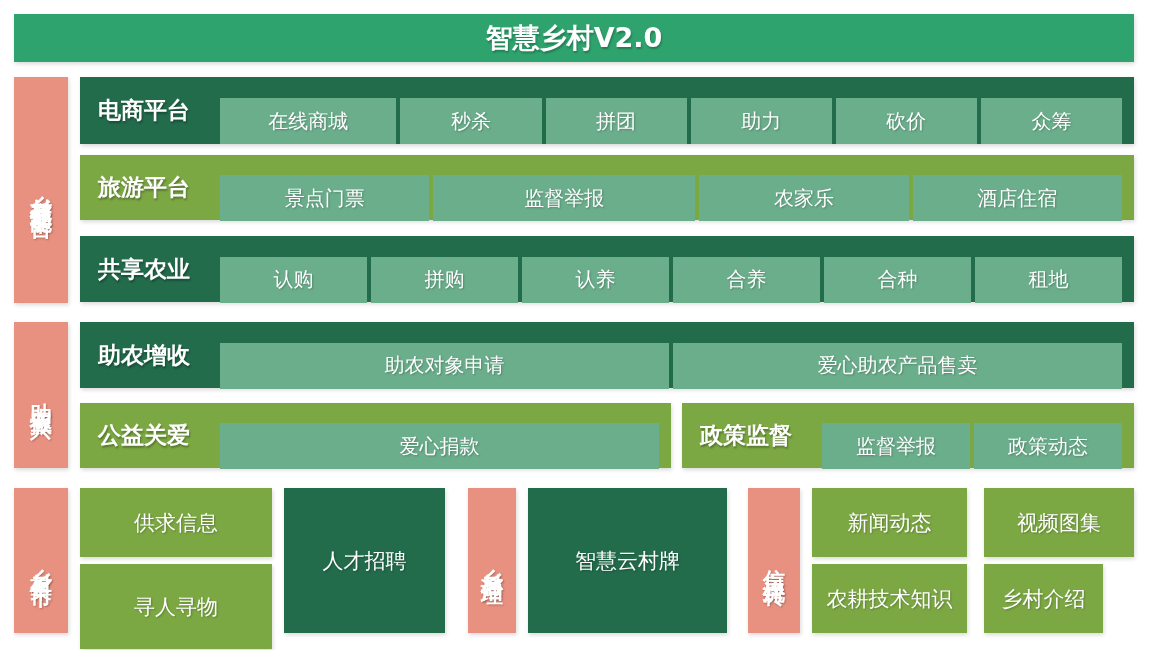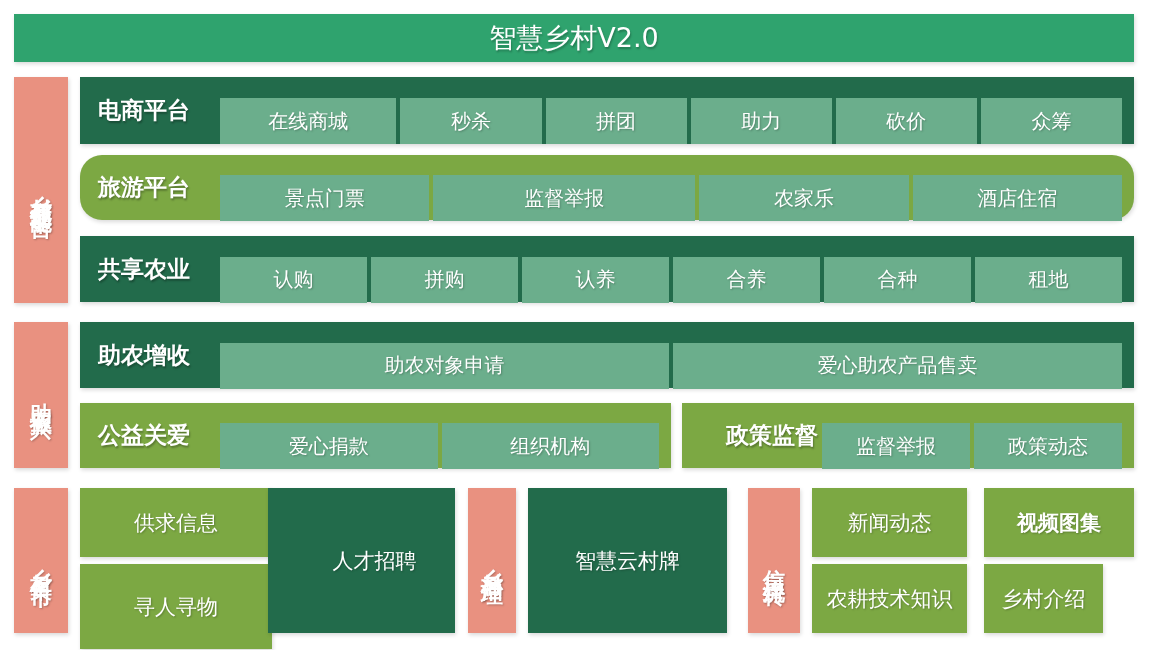--- a/index.html
+++ b/index.html
@@ -12,21 +12,21 @@
   }
   html,body{margin:0;padding:0;background:#fff;}
   .canvas{
     position:relative;width:1156px;height:650px;background:#ffffff;
     font-family:"DejaVu Sans","Liberation Sans",sans-serif;overflow:hidden;
   }
   .banner{
     position:absolute;left:14px;top:14px;width:1120px;height:48px;
     background:var(--banner);color:var(--text);
     display:flex;align-items:center;justify-content:center;
-    font-size:27px;font-weight:normal;
+    font-size:27px;font-weight:bold;
     text-shadow:1px 2px 2px rgba(0,0,0,0.25);
     box-shadow:1px 2px 4px rgba(0,0,0,0.15);
   }
   .vlabel{
     position:absolute;background:var(--salmon);color:var(--text);
     display:flex;align-items:center;justify-content:center;
     writing-mode:vertical-rl;text-orientation:upright;
     font-size:22px;font-weight:bold;letter-spacing:5px;
     text-shadow:1px 1px 2px rgba(0,0,0,0.25);
     box-shadow:1px 2px 4px rgba(0,0,0,0.15);
@@ -72,21 +72,21 @@
   <div class="row bg-dark" style="top:77px;height:67px;">
     <div class="row-label">电商平台</div>
     <div class="chip wide">在线商城</div>
     <div class="chip">秒杀</div>
     <div class="chip">拼团</div>
     <div class="chip">助力</div>
     <div class="chip">砍价</div>
     <div class="chip">众筹</div>
   </div>
 
-  <div class="row bg-olive" style="top:155px;height:65px;border-radius:22px;">
+  <div class="row bg-olive" style="top:155px;height:65px;">
     <div class="row-label">旅游平台</div>
     <div class="chip">景点门票</div>
     <div class="chip wide">监督举报</div>
     <div class="chip">农家乐</div>
     <div class="chip">酒店住宿</div>
   </div>
 
   <div class="row bg-dark" style="top:236px;height:66px;">
     <div class="row-label">共享农业</div>
     <div class="chip">认购</div>
@@ -99,39 +99,38 @@
 
   <div class="row bg-dark" style="top:322px;height:66px;">
     <div class="row-label">助农增收</div>
     <div class="chip">助农对象申请</div>
     <div class="chip">爱心助农产品售卖</div>
   </div>
 
   <div class="row bg-olive" style="left:80px;top:403px;width:591px;height:65px;">
     <div class="row-label">公益关爱</div>
     <div class="chip">爱心捐款</div>
-    <div class="chip">组织机构</div>
   </div>
 
-  <div class="row bg-olive" style="left:682px;top:403px;width:452px;height:65px;text-align:right;">
+  <div class="row bg-olive" style="left:682px;top:403px;width:452px;height:65px;">
     <div class="row-label">政策监督</div>
     <div class="chip">监督举报</div>
     <div class="chip">政策动态</div>
   </div>
 
   <div class="vlabel" style="left:14px;top:488px;width:54px;height:145px;">乡村集市</div>
 
   <div class="tile bg-olive" style="left:80px;top:488px;width:192px;height:69px;">供求信息</div>
   <div class="tile bg-olive" style="left:80px;top:564px;width:192px;height:85px;">寻人寻物</div>
-  <div class="tile bg-dark" style="left:268px;top:488px;width:161px;height:145px;padding-left:26px;">人才招聘</div>
+  <div class="tile bg-dark" style="left:284px;top:488px;width:161px;height:145px;">人才招聘</div>
 
   <div class="vlabel" style="left:468px;top:488px;width:48px;height:145px;">乡村治理</div>
 
   <div class="tile bg-dark" style="left:528px;top:488px;width:199px;height:145px;">智慧云村牌</div>
 
   <div class="vlabel" style="left:748px;top:488px;width:52px;height:145px;">信息流转</div>
 
   <div class="tile bg-olive" style="left:812px;top:488px;width:155px;height:69px;">新闻动态</div>
-  <div class="tile bg-olive" style="left:984px;top:488px;width:150px;height:69px;font-weight:bold;">视频图集</div>
+  <div class="tile bg-olive" style="left:984px;top:488px;width:150px;height:69px;">视频图集</div>
   <div class="tile bg-olive" style="left:812px;top:564px;width:155px;height:69px;">农耕技术知识</div>
   <div class="tile bg-olive" style="left:984px;top:564px;width:119px;height:69px;">乡村介绍</div>
 
 </div>
 
 </body></html>

